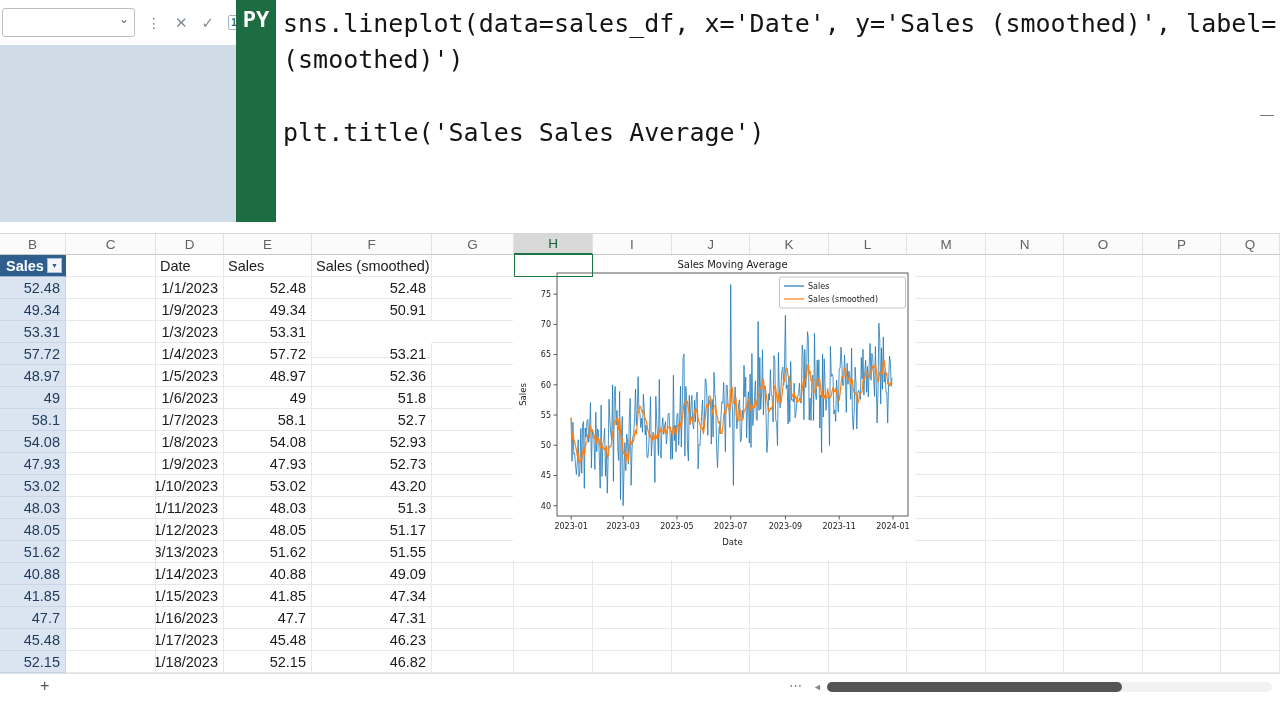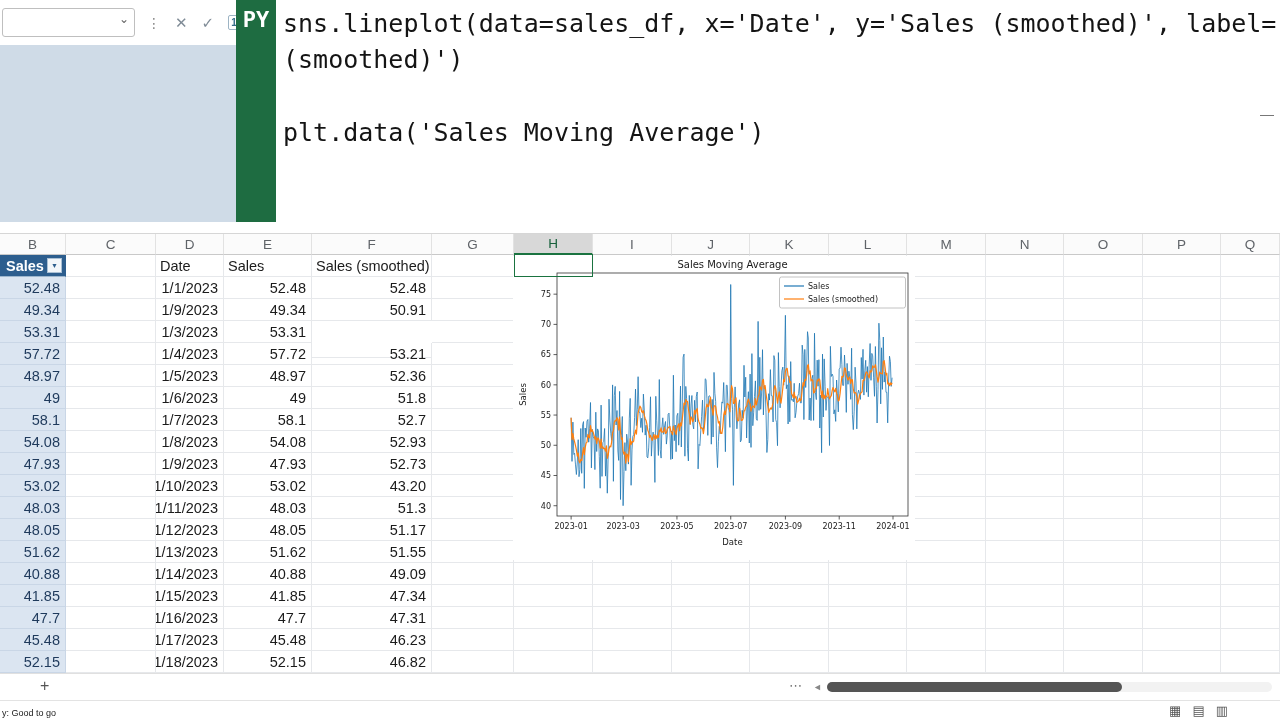--- a/index.html
+++ b/index.html
@@ -84,21 +84,21 @@
       <span class="fb-icon">✓</span>
       <span class="out123">
         <span class="n123">123</span>
         <span class="sm-chev">⌄</span>
       </span>
     </div>
     <div class="left-panel"></div>
     <div class="py-col">
       <span>PY</span>
     </div>
-    <div class="code-area" id="code-area"><div class="code-line">sns.lineplot(data=sales_df, x='Date', y='Sales (smoothed)', label='Sales </div><div class="code-line">(smoothed)')</div><div class="code-line"></div><div class="code-line">plt.data('Sales Moving Average')</div></div>
+    <div class="code-area" id="code-area"><div class="code-line">sns.lineplot(data=sales_df, x='Date', y='Sales (smoothed)', label='Sales </div><div class="code-line">(smoothed)')</div><div class="code-line"></div><div class="code-line">plt.title('Sales Sales Average')</div></div>
     <span class="fb-dash">—</span>
   </div>
 
   <div class="col-band" id="col-band">
       <div class="col-h" style="width: 66px;">B</div>
       <div class="col-h" style="width: 90px;">C</div>
       <div class="col-h" style="width: 68px;">D</div>
       <div class="col-h" style="width: 88px;">E</div>
       <div class="col-h" style="width: 120px;">F</div>
       <div class="col-h" style="width: 82px;">G</div>
@@ -348,21 +348,21 @@
         <div class="g-cell" style="width: 78px;"></div>
         <div class="g-cell" style="width: 79px;"></div>
         <div class="g-cell" style="width: 78px;"></div>
         <div class="g-cell" style="width: 79px;"></div>
         <div class="g-cell" style="width: 78px;"></div>
         <div class="g-cell" style="width: 59px;"></div>
       </div>
       <div class="g-row">
         <div class="g-cell b-cell num" style="width: 66px;">51.62</div>
         <div class="g-cell" style="width: 90px;"></div>
-        <div class="g-cell num" style="width: 68px;">1/13/2023</div>
+        <div class="g-cell num" style="width: 68px;">3/13/2023</div>
         <div class="g-cell num" style="width: 88px;">51.62</div>
         <div class="g-cell num" style="width: 120px;">51.55</div>
         <div class="g-cell" style="width: 82px;"></div>
         <div class="g-cell" style="width: 79px;"></div>
         <div class="g-cell" style="width: 79px;"></div>
         <div class="g-cell" style="width: 78px;"></div>
         <div class="g-cell" style="width: 79px;"></div>
         <div class="g-cell" style="width: 78px;"></div>
         <div class="g-cell" style="width: 79px;"></div>
         <div class="g-cell" style="width: 78px;"></div>
@@ -511,22 +511,14 @@
 
   <div class="scroll-strip">
     <span class="add-sheet">+</span>
     <span class="hdots">⋯</span>
     <span class="scroll-left">◄</span>
     <div class="hscroll-track">
       <div class="hscroll-thumb"></div>
     </div>
   </div>
 
-  <div class="status-bar">
-    <span class="status-text">y: Good to go</span>
-    <div class="view-icons">
-      <span>▦</span>
-      <span>▤</span>
-      <span>▥</span>
-    </div>
-  </div>
 
 </div>
 
 </body></html>

